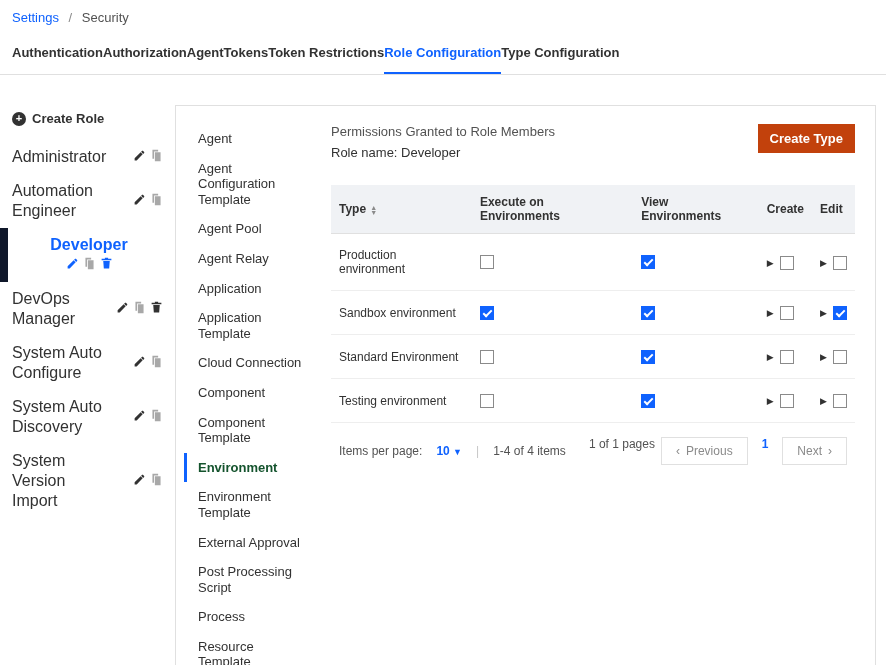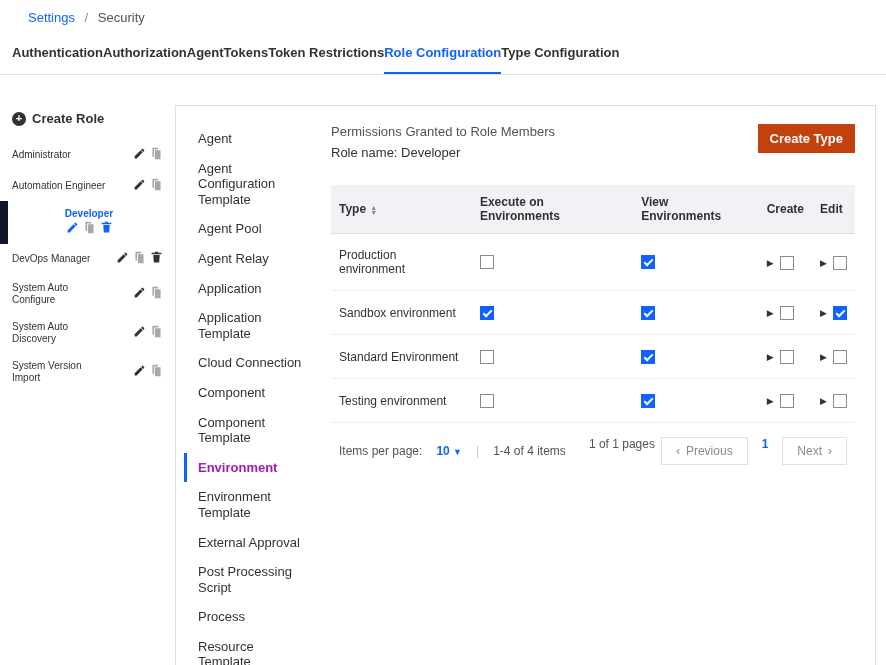--- a/index.html
+++ b/index.html
@@ -1,45 +1,45 @@
 <!DOCTYPE html>
 <html><head>
 <meta charset="utf-8">
 <style>
 * { box-sizing: border-box; margin: 0; padding: 0; }
 body { font-family: -apple-system, BlinkMacSystemFont, "Segoe UI", Arial, sans-serif; font-size: 13px; color: #323232; background: #fff; width: 886px; }
 a { text-decoration: none; }
 
-.breadcrumb { padding: 10px 28px; font-size: 13px; color: #525252; }
+.breadcrumb { padding: 10px 12px; font-size: 13px; color: #525252; }
 .breadcrumb .link { color: #0f62fe; }
 .breadcrumb .sep { padding: 0 6px; color: #8a8a8a; }
 
 .tabs { display: flex; padding: 0 12px; border-bottom: 1px solid #e0e0e0; }
 .tab { padding: 10px 0 12px; font-size: 13px; font-weight: 600; color: #323232; cursor: pointer; border-bottom: 2px solid transparent; }
 .tab.active { color: #0f62fe; border-bottom-color: #0f62fe; }
 
 .workspace { display: flex; margin-top: 30px; }
 .roles-col { width: 175px; padding: 0 10px; }
 
 .create-role { display: flex; align-items: center; gap: 6px; font-weight: 600; padding: 6px 2px 14px; }
 .create-role .plus { width: 14px; height: 14px; border-radius: 50%; background: #323232; color: #fff; display: inline-flex; align-items: center; justify-content: center; font-size: 11px; line-height: 1; }
 
-.role-item { display: flex; justify-content: space-between; align-items: center; padding: 7px 2px; font-size: 10px; line-height: 1.25; }
+.role-item { display: flex; justify-content: space-between; align-items: center; padding: 7px 2px; font-size: 16px; line-height: 1.25; }
 .role-item.active { color: #0f62fe; font-weight: 600; border-left: 8px solid #0f172a; margin-left: -10px; padding-left: 7px; flex-direction: column; }
 .role-item .name { max-width: 100px; }
 .role-actions { display: flex; gap: 4px; align-items: center; }
 .role-actions svg { width: 13px; height: 13px; }
 .icon-muted { fill: #a8a8a8; }
 .icon-dark { fill: #323232; }
 .icon-blue { fill: #0f62fe; }
 
 .content-box { flex: 1; border: 1px solid #e0e0e0; margin-right: 10px; display: flex; min-height: 555px; }
 .types-col { width: 145px; padding: 18px 8px 18px 18px; }
 .type-item { padding: 7px 4px; font-size: 13px; line-height: 1.2; cursor: pointer; }
-.type-item.active { color: #a21caf; font-weight: 600; border-left: 3px solid #0f62fe; margin-left: -10px; padding-left: 11px; }
+.type-item.active { color: #14532d; font-weight: 600; border-left: 3px solid #0f62fe; margin-left: -10px; padding-left: 11px; }
 
 .perm-panel { flex: 1; padding: 18px 20px 20px 10px; }
 .perm-header { display: flex; justify-content: space-between; align-items: flex-start; margin-bottom: 25px; }
 .perm-title { font-size: 13px; color: #525252; margin-bottom: 6px; }
 .perm-role { font-size: 13px; color: #323232; }
 .btn-primary { background: #c2410c; color: #fff; border: none; padding: 7px 12px; font-size: 13px; font-weight: 600; cursor: pointer; }
 
 table { width: 100%; border-collapse: collapse; font-size: 12px; }
 thead th { background: #f0f2f5; text-align: left; font-weight: 600; padding: 10px 8px; border-bottom: 1px solid #e0e0e0; }
 tbody td { padding: 14px 8px; border-bottom: 1px solid #eee; vertical-align: middle; }

